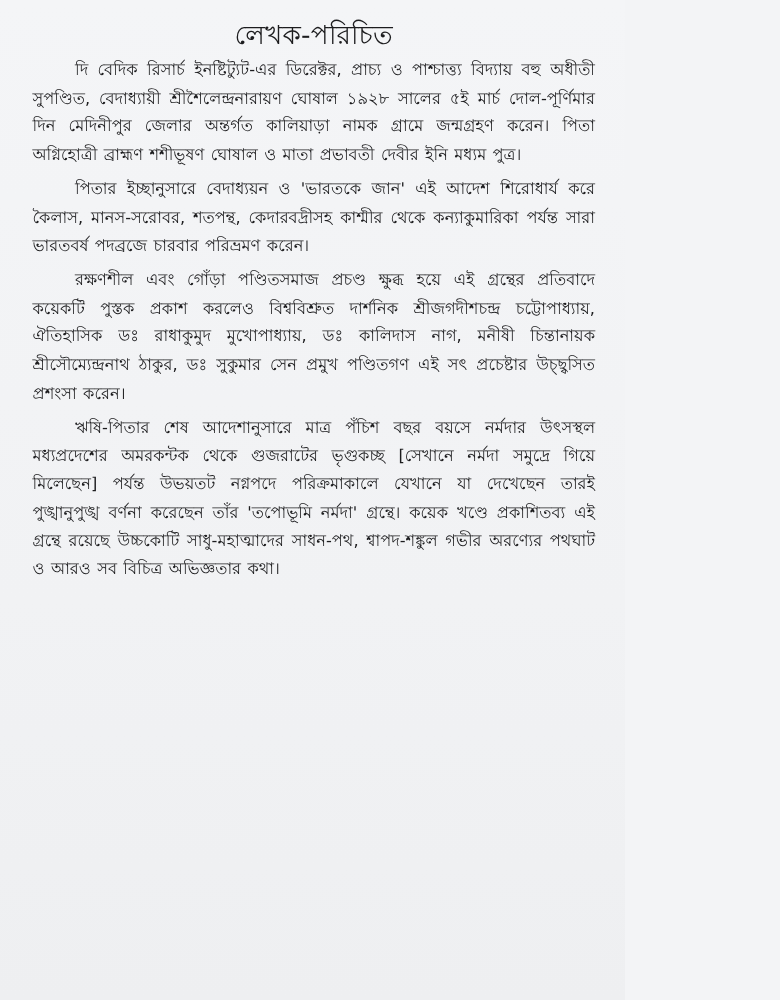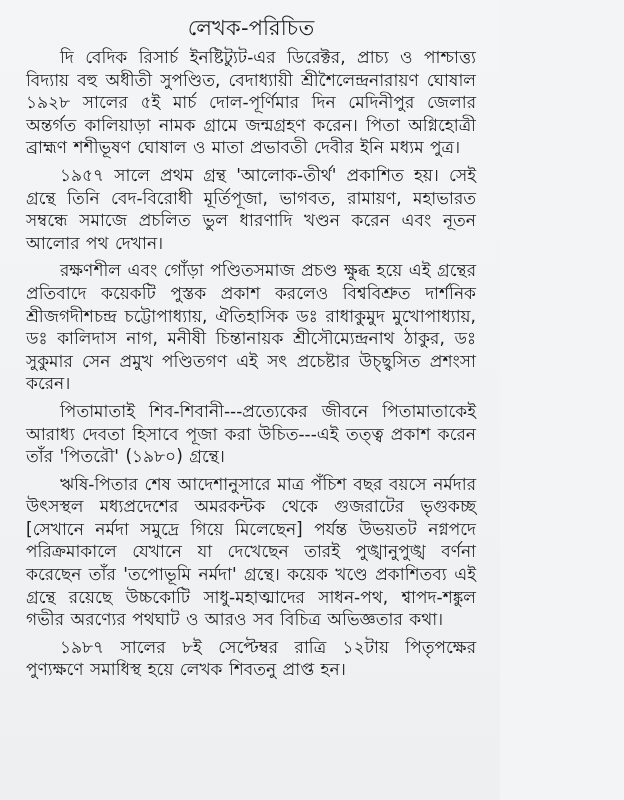--- a/index.html
+++ b/index.html
@@ -19,31 +19,29 @@
     .title {
       text-align: center;
       font-size: 21px;
       line-height: 28px;
       margin: 0 0 4px 0;
       font-weight: normal;
       letter-spacing: 0.2px;
     }
     .para {
       margin: 0 0 5px 0;
-      font-size: 17px;
+      font-size: 13px;
       line-height: 22.6px;
       text-align: justify;
       text-indent: 34px;
       word-spacing: 1px;
     }
   </style>
 </head>
 <body>
 
 <div class="page">
   <h1 class="title">লেখক-পরিচিত</h1>
   <p class="para">দি বেদিক রিসার্চ ইনষ্টিট্যুট-এর ডিরেক্টর, প্রাচ্য ও পাশ্চাত্ত্য বিদ্যায় বহু অধীতী সুপণ্ডিত, বেদাধ্যায়ী শ্রীশৈলেন্দ্রনারায়ণ ঘোষাল ১৯২৮ সালের ৫ই মার্চ দোল-পূর্ণিমার দিন মেদিনীপুর জেলার অন্তর্গত কালিয়াড়া নামক গ্রামে জন্মগ্রহণ করেন। পিতা অগ্নিহোত্রী ব্রাহ্মণ শশীভূষণ ঘোষাল ও মাতা প্রভাবতী দেবীর ইনি মধ্যম পুত্র।</p>
-  <p class="para">১৯৫৭ সালে প্রথম গ্রন্থ 'আলোক-তীর্থ' প্রকাশিত হয়। সেই গ্রন্থে তিনি বেদ-বিরোধী মূর্তিপূজা, ভাগবত, রামায়ণ, মহাভারত সম্বন্ধে সমাজে প্রচলিত ভুল ধারণাদি খণ্ডন করেন এবং নূতন আলোর পথ দেখান।</p>
+  <p class="para">পিতার ইচ্ছানুসারে বেদাধ্যয়ন ও 'ভারতকে জান' এই আদেশ শিরোধার্য করে কৈলাস, মানস-সরোবর, শতপন্থ, কেদারবদ্রীসহ কাশ্মীর থেকে কন্যাকুমারিকা পর্যন্ত সারা ভারতবর্ষ পদব্রজে চারবার পরিভ্রমণ করেন।</p>
   <p class="para">রক্ষণশীল এবং গোঁড়া পণ্ডিতসমাজ প্রচণ্ড ক্ষুব্ধ হয়ে এই গ্রন্থের প্রতিবাদে কয়েকটি পুস্তক প্রকাশ করলেও বিশ্ববিশ্রুত দার্শনিক শ্রীজগদীশচন্দ্র চট্টোপাধ্যায়, ঐতিহাসিক ডঃ রাধাকুমুদ মুখোপাধ্যায়, ডঃ কালিদাস নাগ, মনীষী চিন্তানায়ক শ্রীসৌম্যেন্দ্রনাথ ঠাকুর, ডঃ সুকুমার সেন প্রমুখ পণ্ডিতগণ এই সৎ প্রচেষ্টার উচ্ছ্বসিত প্রশংসা করেন।</p>
-  <p class="para">পিতামাতাই শিব-শিবানী---প্রত্যেকের জীবনে পিতামাতাকেই আরাধ্য দেবতা হিসাবে পূজা করা উচিত---এই তত্ত্ব প্রকাশ করেন তাঁর 'পিতরৌ' (১৯৮০) গ্রন্থে।</p>
   <p class="para">ঋষি-পিতার শেষ আদেশানুসারে মাত্র পঁচিশ বছর বয়সে নর্মদার উৎসস্থল মধ্যপ্রদেশের অমরকন্টক থেকে গুজরাটের ভৃগুকচ্ছ [সেখানে নর্মদা সমুদ্রে গিয়ে মিলেছেন] পর্যন্ত উভয়তট নগ্নপদে পরিক্রমাকালে যেখানে যা দেখেছেন তারই পুঙ্খানুপুঙ্খ বর্ণনা করেছেন তাঁর 'তপোভূমি নর্মদা' গ্রন্থে। কয়েক খণ্ডে প্রকাশিতব্য এই গ্রন্থে রয়েছে উচ্চকোটি সাধু-মহাত্মাদের সাধন-পথ, শ্বাপদ-শঙ্কুল গভীর অরণ্যের পথঘাট ও আরও সব বিচিত্র অভিজ্ঞতার কথা।</p>
-  <p class="para">১৯৮৭ সালের ৮ই সেপ্টেম্বর রাত্রি ১২টায় পিতৃপক্ষের পুণ্যক্ষণে সমাধিস্থ হয়ে লেখক শিবতনু প্রাপ্ত হন।</p>
 </div>
 
 </body></html>

